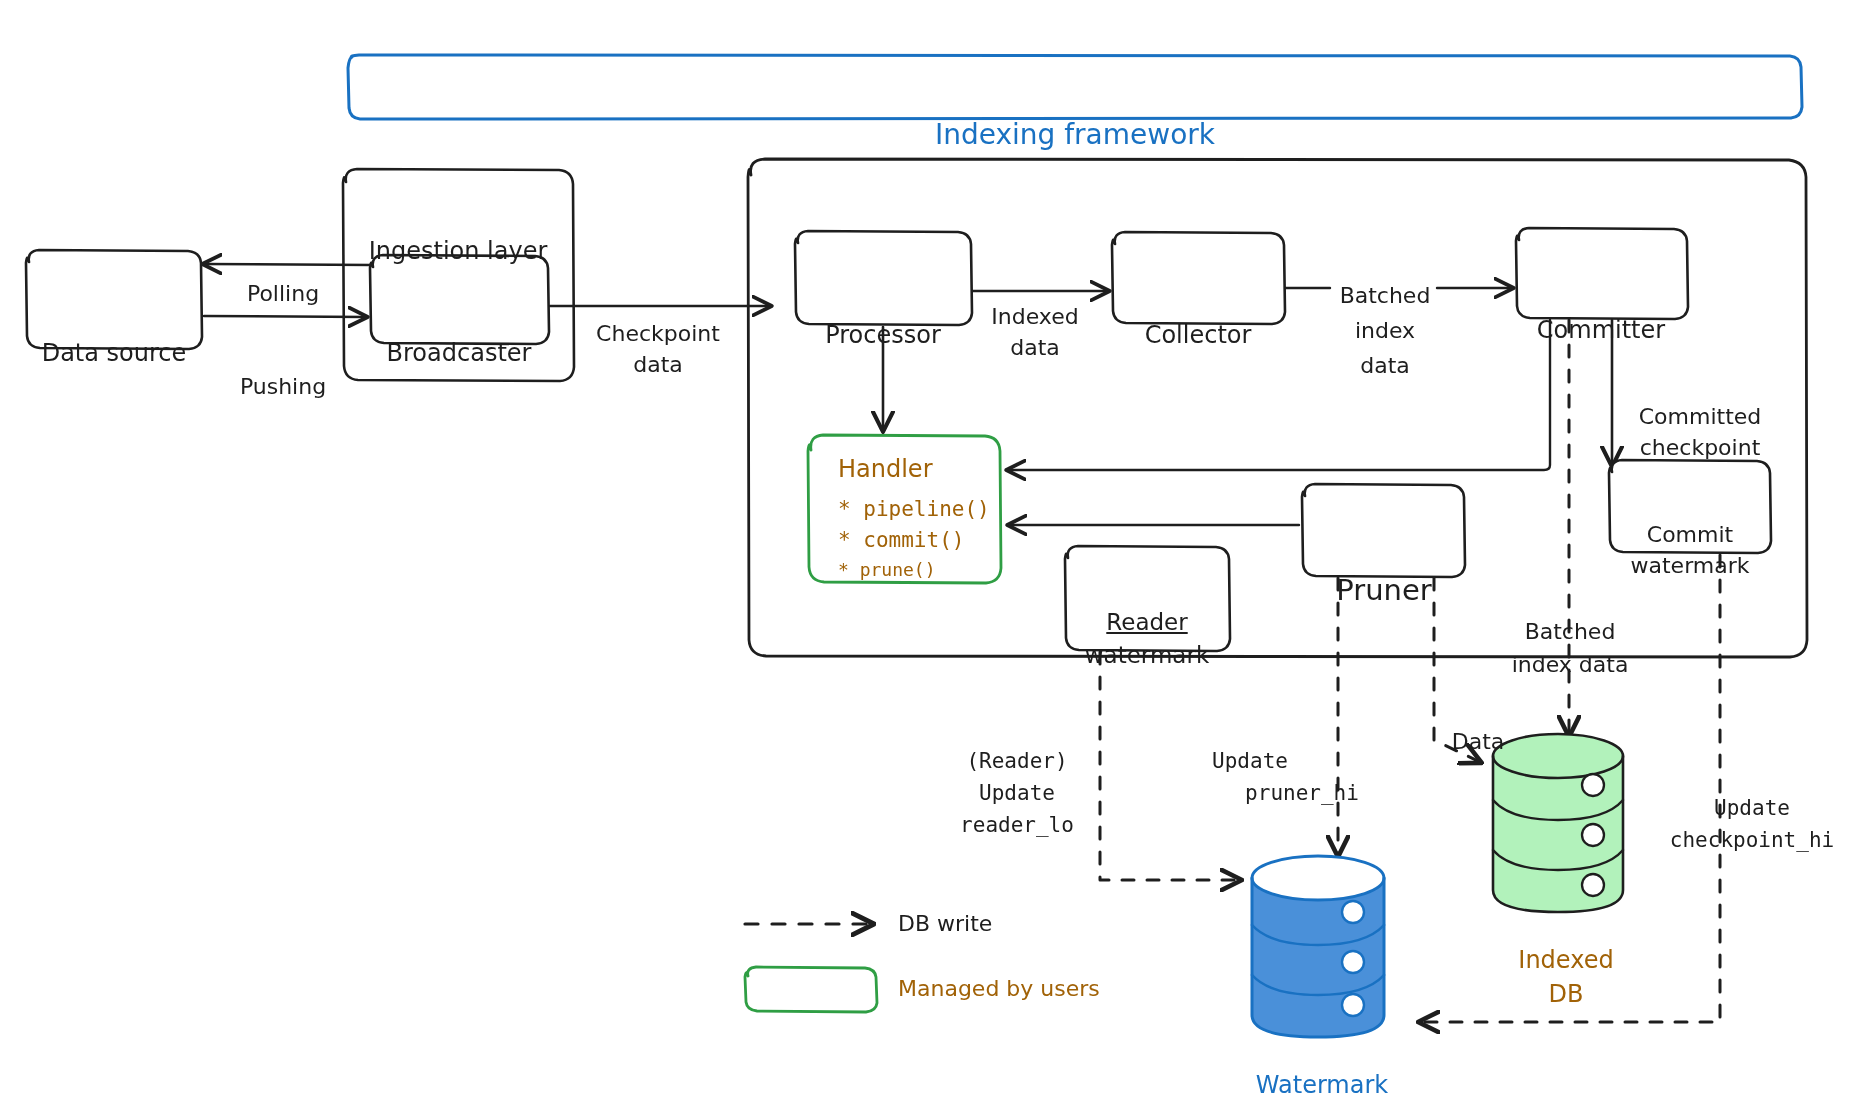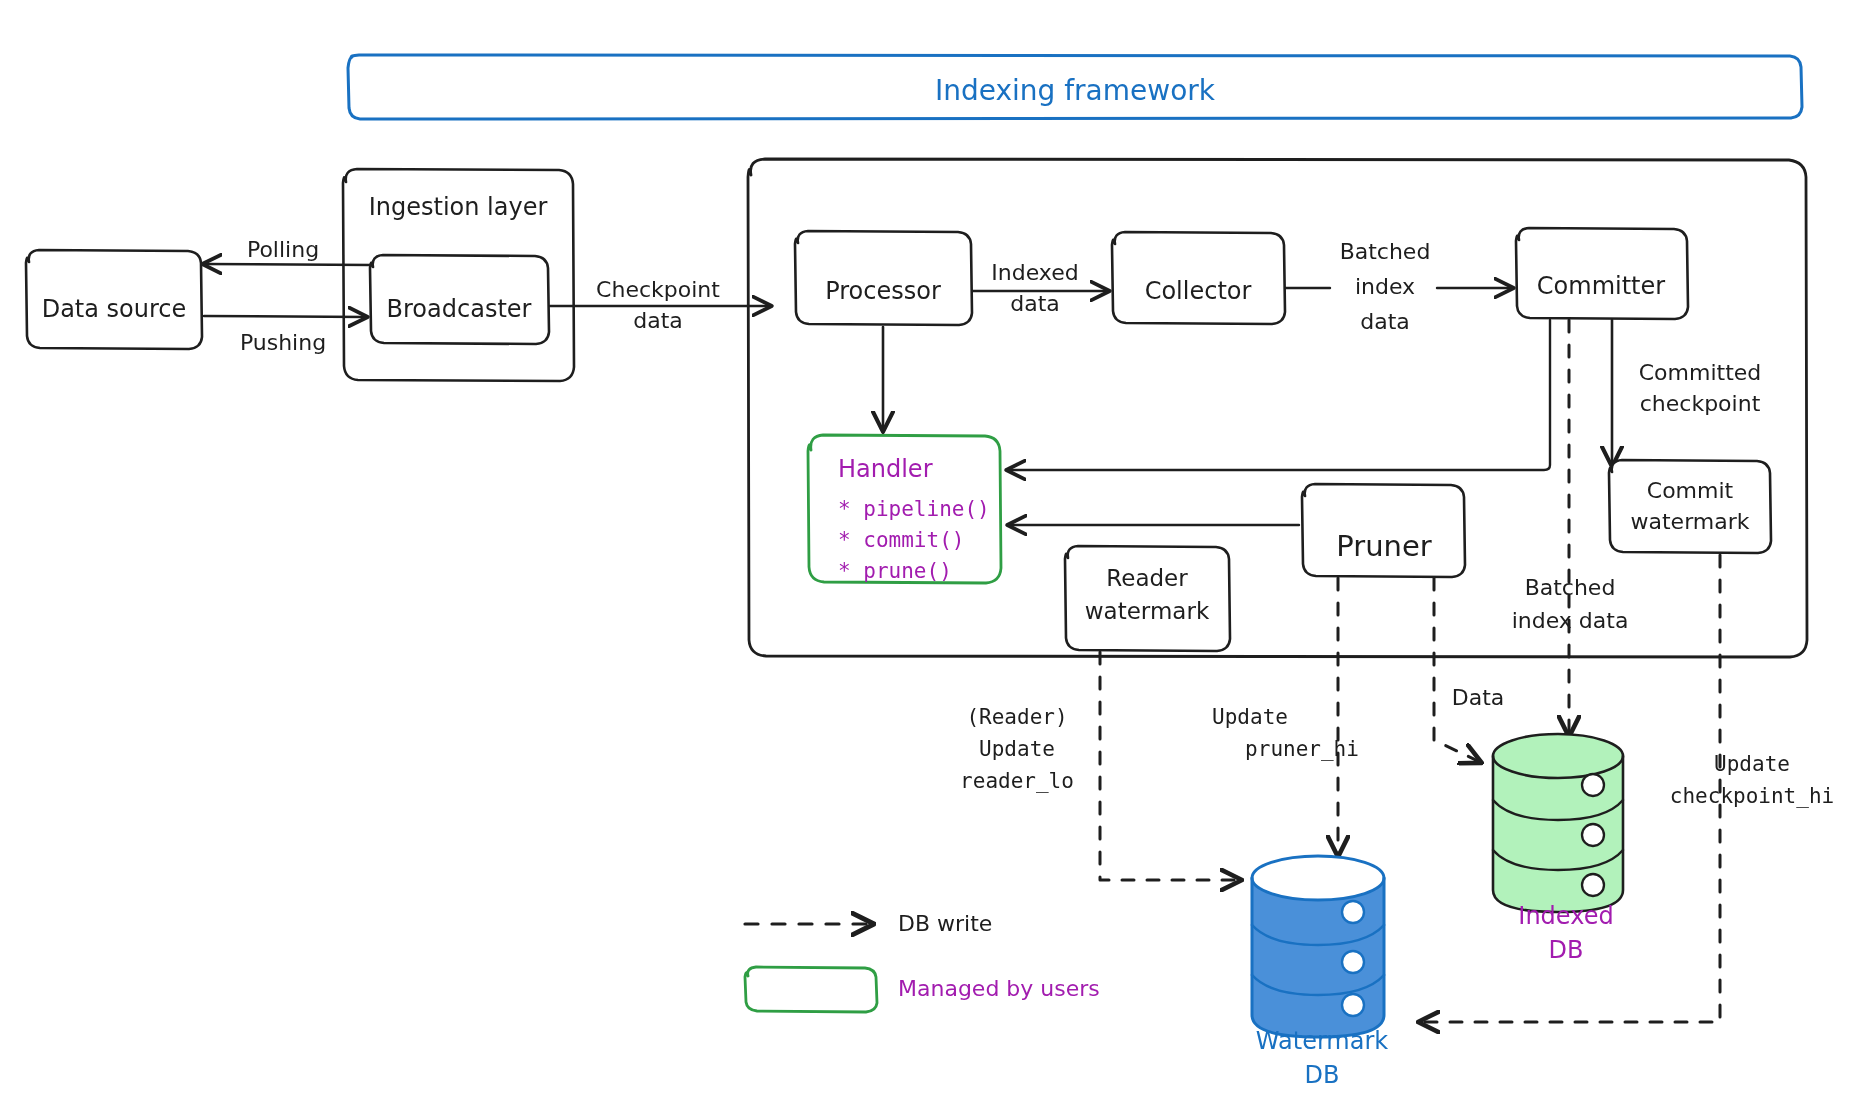--- a/index.html
+++ b/index.html
@@ -28,22 +28,22 @@
   .mono {
     font-family: "DejaVu Sans Mono", monospace;
   }
   .lbl {
     position: absolute;
     white-space: pre;
     line-height: 1.18;
     color: #1e1e1e;
     pointer-events: none;
   }
-  .ctr { transform: translateX(-50%); text-align: center; }
-  .green { color: #a21caf; }
+  .ctr { transform: translateX(-50%); text-align: center; margin-top: 44px; }
+  .green { color: #a16207; }
   .blue  { color: #1971c2; }
 </style>
 </head>
 <body>
 
 <div id="canvas">
 
   <svg id="svg-layer" viewBox="0 0 1858 1102">
     <defs>
       <marker id="arrow" viewBox="0 0 12 12" refX="10" refY="6" markerWidth="9" markerHeight="9" orient="auto-start-reverse">
@@ -221,25 +221,25 @@
 
   <div class="lbl hand ctr" style="left:1700px; top:360px; font-size:22px;">Committed</div>
   <div class="lbl hand ctr" style="left:1700px; top:391px; font-size:22px;">checkpoint</div>
 
   <div class="lbl hand ctr" style="left:1690px; top:478px; font-size:22px;">Commit</div>
   <div class="lbl hand ctr" style="left:1690px; top:509px; font-size:22px;">watermark</div>
 
   <div class="lbl hand green" style="left:838px; top:455px; font-size:24px;">Handler</div>
   <div class="lbl mono green" style="left:838px; top:497px; font-size:21px;">* pipeline()</div>
   <div class="lbl mono green" style="left:838px; top:528px; font-size:21px;">* commit()</div>
-  <div class="lbl mono green" style="left:838px; top:559px; font-size:21px;">* prune()</div>
+  <div class="lbl mono green" style="left:838px; top:559px; font-size:18px;">* prune()</div>
 
   <div class="lbl hand ctr" style="left:1384px; top:529px; font-size:29px;">Pruner</div>
 
-  <div class="lbl hand ctr" style="left:1147px; top:565px; font-size:23px;">Reader</div>
+  <div class="lbl hand ctr" style="left:1147px; top:565px; font-size:23px;text-decoration:underline;">Reader</div>
   <div class="lbl hand ctr" style="left:1147px; top:598px; font-size:23px;">watermark</div>
 
   <div class="lbl hand ctr" style="left:1570px; top:575px; font-size:22px;">Batched</div>
   <div class="lbl hand ctr" style="left:1570px; top:608px; font-size:22px;">index data</div>
 
   <div class="lbl hand ctr" style="left:1478px; top:685px; font-size:22px;">Data</div>
 
   <div class="lbl mono ctr" style="left:1017px; top:705px; font-size:21px;">(Reader)</div>
   <div class="lbl mono ctr" style="left:1017px; top:737px; font-size:21px;">Update</div>
   <div class="lbl mono ctr" style="left:1017px; top:769px; font-size:21px;">reader_lo</div>

